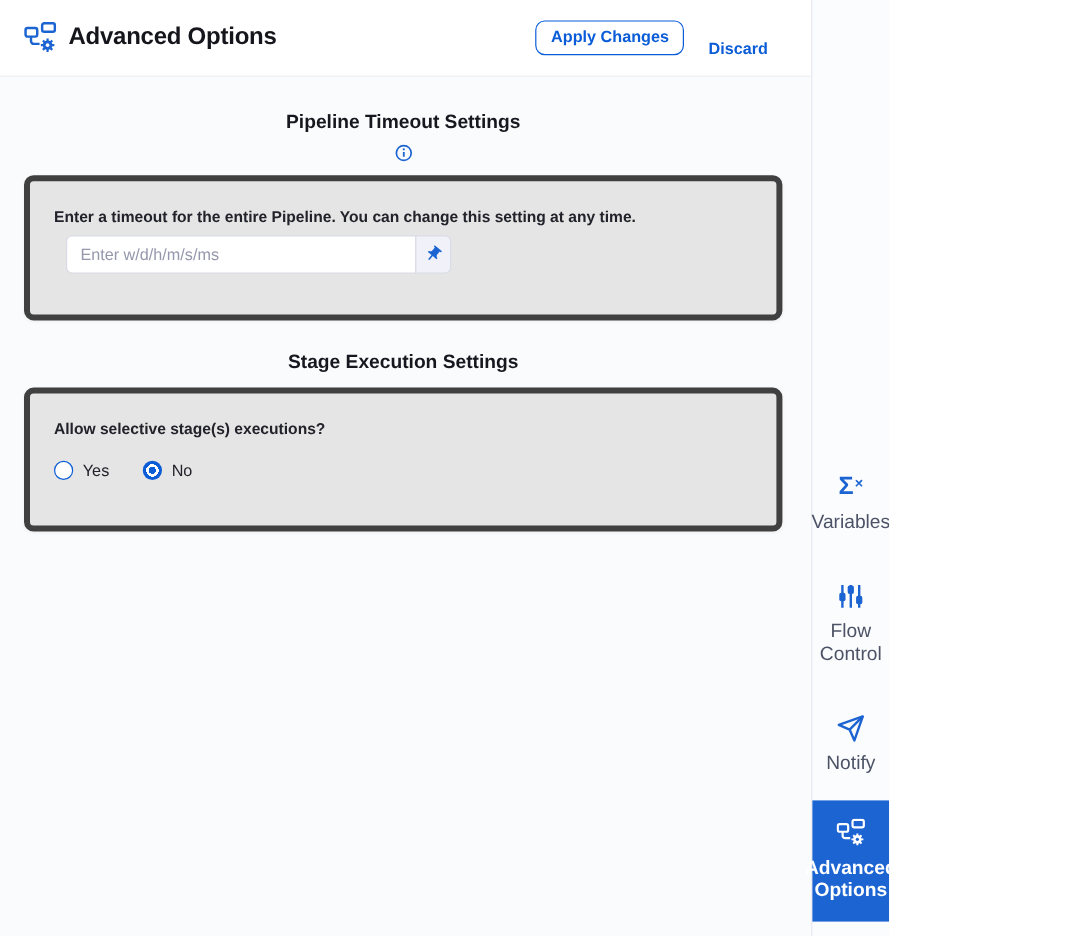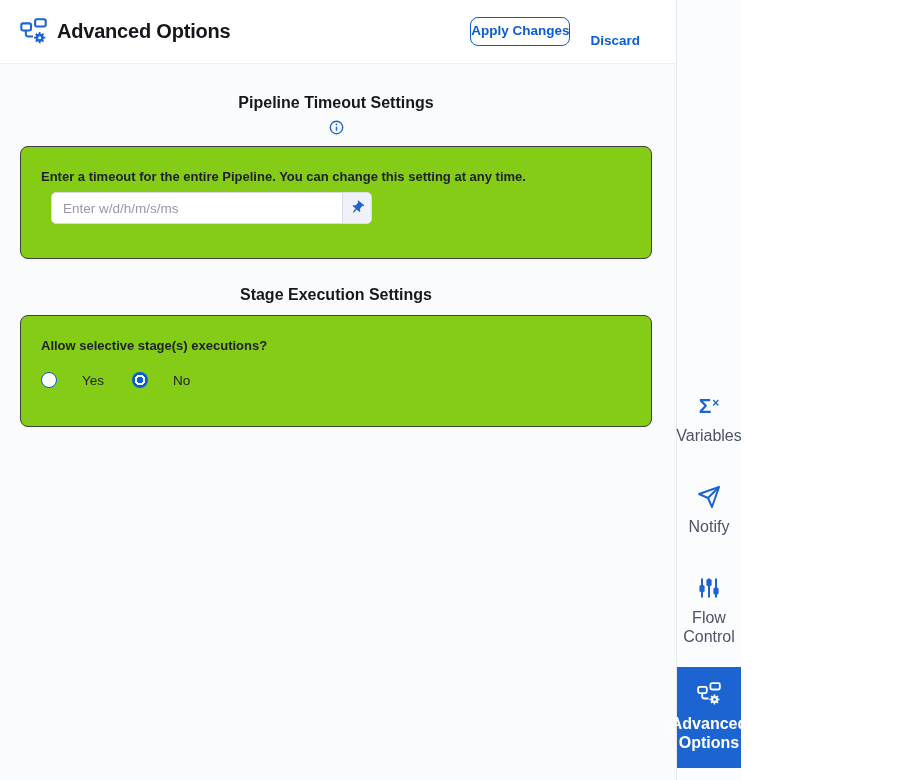--- a/index.html
+++ b/index.html
@@ -19,37 +19,37 @@
     border-bottom:1px solid #eceef2;
     display:flex; align-items:center;
     padding:0 36px 0 20px;
   }
   .header-icon { width:27px; height:27px; color:#1b64d2; margin-right:10px; flex:0 0 auto; }
   .header-title { font-size:20px; font-weight:bold; color:#15151c; letter-spacing:-0.2px; }
   .header-actions { margin-left:auto; display:flex; align-items:center; gap:20px; }
   .btn-apply {
     border:1.5px solid #0b5cd7; color:#0b5cd7; background:#ffffff;
     border-radius:8px; font-family:inherit; font-weight:bold; font-size:13.5px;
-    padding:5px 0; line-height:1.2; cursor:pointer;
+    padding:5px 12px; line-height:1.2; cursor:pointer;
   }
   .link-discard { color:#0b5cd7; font-weight:bold; font-size:13.5px; text-decoration:none; cursor:pointer;margin-top:17px; }
 
   .page-body { flex:1; padding:30px 24px 0 20px; background:#fafbfc; }
 
   .section-heading {
     display:flex; align-items:center; gap:8px;
     font-size:16px; font-weight:bold; color:#17171f;
     margin:0 0 11px 0;
     flex-direction:column;
   }
   .section-heading.second { margin-top:27px; }
   .info-icon { width:15px; height:15px; display:inline-flex; }
 
   .card {
-    background:#84cc16; border:1px solid #404040; border-radius:8px;
+    background:#e5e5e5; border:5px solid #404040; border-radius:8px;
     box-shadow:0 1px 3px rgba(40,41,61,0.05);
     padding:22px 20px;
   }
   .card.timeout-card { padding-bottom:34px; }
   .card.stage-card { padding-bottom:38px; }
 
   .card-desc { font-size:13px; font-weight:bold; color:#22222a; }
   .field-label { font-size:13.5px; color:#4f5162; margin-top:16px; }
 
   .input-row { display:flex; margin-top:8px;margin-left:10px; }
@@ -62,21 +62,21 @@
   .timeout-input::placeholder { color:#9598ad; }
   .pin-btn {
     width:30px; height:32px; margin-left:-1px;
     border:1px solid #d9dbe6; border-radius:0 5px 5px 0;
     background:#f1f2f9; display:flex; align-items:center; justify-content:center;
     cursor:pointer; padding:0;
   }
   .pin-btn svg { width:16px; height:16px; }
 
   .radio-row { display:flex; align-items:center; gap:28px; margin-top:19px; }
-  .radio-opt { display:flex; align-items:center; gap:25px; cursor:pointer; }
+  .radio-opt { display:flex; align-items:center; gap:8px; cursor:pointer; }
   .radio { width:16px; height:16px; border-radius:50%; flex:0 0 auto; }
   .radio.unchecked { border:1.5px solid #0b5cd7; background:#fff; }
   .radio.checked { background:radial-gradient(circle, #0b5cd7 0 3px, #ffffff 3px 5.2px, #0b5cd7 5.2px); }
   .radio-label { font-size:13.5px; color:#22222a; }
 
   
   .sidebar {
     width:65px; flex:0 0 65px;
     background:#fbfcfe; border-left:1px solid #e6e8ee;
     display:flex; flex-direction:column; justify-content:flex-end;
@@ -187,42 +187,42 @@
         <span class="sigma-wrap">
             <span class="sigma-main">Σ</span>
             <span class="sigma-x">×</span>
           </span>
       </span>
       <span class="side-label">Variables</span>
     </div>
 
     <div class="side-item">
       <span class="side-icon">
-        <svg viewBox="0 0 24 24" fill="none" stroke="currentColor" stroke-width="2" stroke-linejoin="round">
-          <path d="M22 2 L11 13"></path>
-          <path d="M22 2 L15 22 L11 13 L2 9 Z"></path>
-        </svg>
-      </span>
-      <span class="side-label">Notify</span>
-    </div>
-
-    <div class="side-item">
-      <span class="side-icon">
         <svg viewBox="0 0 24 24" fill="currentColor">
           <g stroke="currentColor" stroke-width="2">
             <line x1="5" y1="2.5" x2="5" y2="21.5"></line>
             <line x1="12" y1="2.5" x2="12" y2="21.5"></line>
             <line x1="19" y1="2.5" x2="19" y2="21.5"></line>
           </g>
           <rect x="2.4" y="9" width="5.2" height="7" rx="1.6"></rect>
           <rect x="9.4" y="3" width="5.2" height="7" rx="1.6"></rect>
           <rect x="16.4" y="11.5" width="5.2" height="7" rx="1.6"></rect>
         </svg>
       </span>
       <span class="side-label">Flow Control</span>
+    </div>
+
+    <div class="side-item">
+      <span class="side-icon">
+        <svg viewBox="0 0 24 24" fill="none" stroke="currentColor" stroke-width="2" stroke-linejoin="round">
+          <path d="M22 2 L11 13"></path>
+          <path d="M22 2 L15 22 L11 13 L2 9 Z"></path>
+        </svg>
+      </span>
+      <span class="side-label">Notify</span>
     </div>
 
     <div class="side-item selected">
       <span class="side-icon">
         <svg viewBox="0 0 25 25" fill="none">
           <rect x="1.2" y="5" width="9" height="6.6" rx="1.6" stroke="currentColor" stroke-width="1.9"></rect>
           <rect x="14" y="1.2" width="9.8" height="6.6" rx="1.6" stroke="currentColor" stroke-width="1.9"></rect>
           <path d="M5.4 11.6 v3.4 a2.2 2.2 0 0 0 2.2 2.2 h4.4" stroke="currentColor" stroke-width="1.9"></path>
           <g stroke="currentColor" stroke-width="1.7">
             <line x1="18.2" y1="13.0" x2="18.2" y2="23.4"></line>

